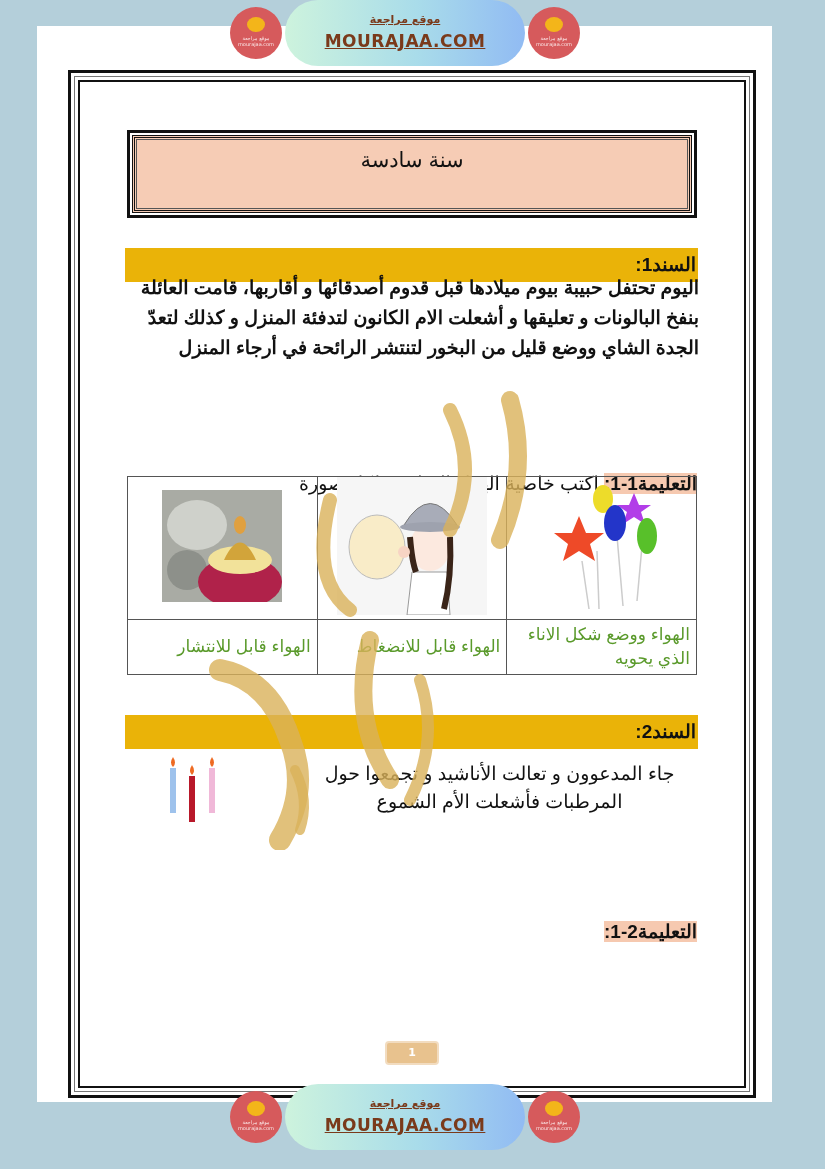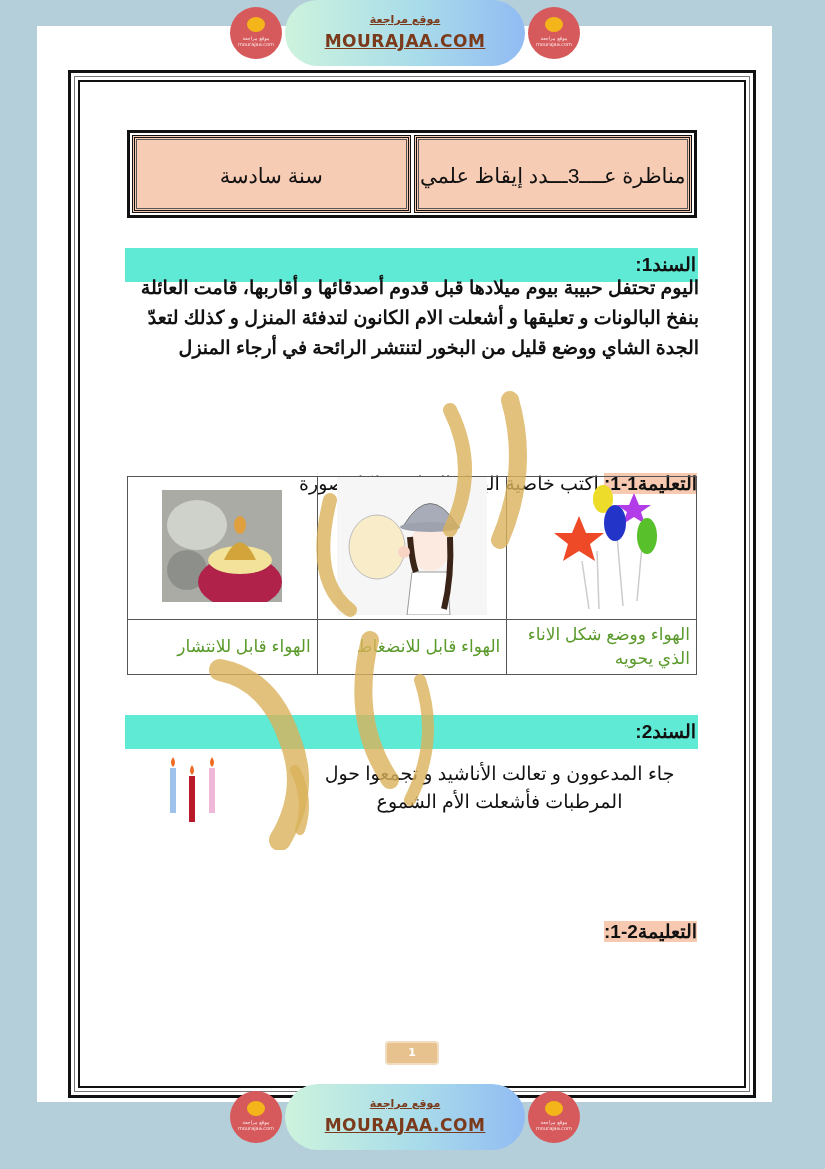--- a/index.html
+++ b/index.html
@@ -17,24 +17,24 @@
   .badge.left{left:0;} .badge.right{right:0;}
   .badge .bk{position:absolute;left:17px;top:10px;width:18px;height:15px;border-radius:50%;background:#f3b51a;}
   .badge .bt{position:absolute;left:0;right:0;top:28px;text-align:center;color:#fbe8e8;font-size:5px;line-height:6px;font-family:"DejaVu Sans",sans-serif;}
   .pill{position:absolute;left:55px;top:0;width:240px;height:66px;border-radius:33px;background:linear-gradient(90deg,#cdf3dd 0%,#a9dcea 55%,#91bbf3 100%);text-align:center;}
   .banner.bottom .pill{top:0;}
   .pill .ar{display:block;margin-top:10px;color:#7a3a1b;font-size:11px;font-weight:bold;text-decoration:underline;line-height:20px;}
   .pill .en{display:block;color:#7a3a1b;font-size:17px;font-weight:bold;text-decoration:underline;letter-spacing:0.5px;line-height:22px;font-family:"DejaVu Sans",sans-serif;}
 
   
   .htable{position:absolute;left:127px;top:130px;width:570px;height:88px;box-sizing:border-box;border:3px solid #111;background:#fff;display:flex;flex-direction:row-reverse;padding:2px;gap:3px;}
-  .hcell{flex:1;box-sizing:border-box;border:3px double #111;outline:1px solid #555;outline-offset:-5px;background:#f6ccb5;text-align:center;direction:rtl;font-family:"Liberation Sans",sans-serif;font-size:21px;line-height:28px;padding-top:24px;color:#111;}
+  .hcell{flex:1;box-sizing:border-box;border:3px double #111;outline:1px solid #555;outline-offset:-5px;background:#f6ccb5;text-align:center;direction:rtl;font-family:"Liberation Sans",sans-serif;font-size:21px;line-height:28px;padding-top:8px;color:#111;}
 
   
-  .sbar{position:absolute;left:125px;width:573px;height:34px;background:#5eead4;direction:rtl;font-family:"Liberation Sans",sans-serif;font-weight:bold;font-size:19px;line-height:34px;padding-right:2px;box-sizing:border-box;color:#111;}
+  .sbar{position:absolute;left:125px;width:573px;height:34px;background:#eab308;direction:rtl;font-family:"Liberation Sans",sans-serif;font-weight:bold;font-size:19px;line-height:34px;padding-right:2px;box-sizing:border-box;color:#111;}
   .para{position:absolute;direction:rtl;text-align:right;font-family:"Liberation Sans",sans-serif;font-size:19px;color:#111;}
   .inst{position:absolute;direction:rtl;font-family:"Liberation Sans",sans-serif;font-size:19px;color:#111;white-space:nowrap;margin-top:40px;}
   .inst .hl{background:#f6c9b0;font-weight:bold;}
 
   
   .itable{position:absolute;left:127px;top:476px;width:570px;height:196px;border-collapse:collapse;direction:rtl;}
   .itable td{border:1px solid #555;width:33.33%;vertical-align:middle;text-align:center;padding:0;}
   .itable tr.imgrow td{height:140px;}
   .itable tr.txtrow td{height:54px;color:#5a9a2b;font-family:"Liberation Sans",sans-serif;font-size:17px;line-height:24px;text-align:right;padding-right:6px;}
 
@@ -58,21 +58,20 @@
     <span class="ar">موقع مراجعة</span>
     <span class="en">MOURAJAA.COM</span>
   </div>
   <div class="badge right">
       <div class="bk"></div>
       <div class="bt">موقع مراجعة mourajaa.com</div>
     </div>
 </div>
 
 <div class="htable">
-  <div class="hcell">مناظرة عــــ3ـــدد إيقاظ علمي</div>
   <div class="hcell">سنة سادسة</div>
 </div>
 
 <div class="sbar" style="top:248px;">السند1:</div>
 <div class="para" style="left:127px;top:273px;width:572px;line-height:30px;font-weight:bold;">اليوم تحتفل حبيبة بيوم ميلادها قبل قدوم أصدقائها و أقاربها، قامت العائلة بنفخ البالونات و تعليقها و أشعلت الام الكانون لتدفئة المنزل و كذلك لتعدّ الجدة الشاي ووضع قليل من البخور لتنتشر الرائحة في أرجاء المنزل</div>
 
 <div class="inst" style="right:128px;top:432px;">
   <span class="hl">التعليمة1-1:</span><span> اكتب خاصية الهواء المناسبة لكل صورة</span>
 </div>
 

